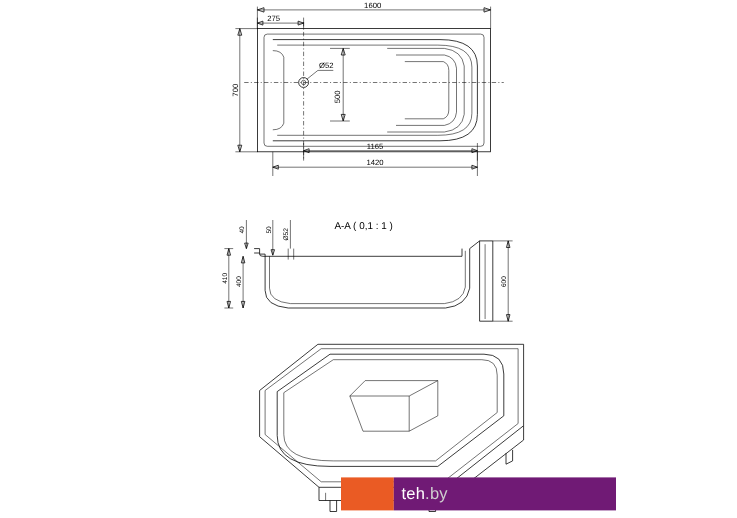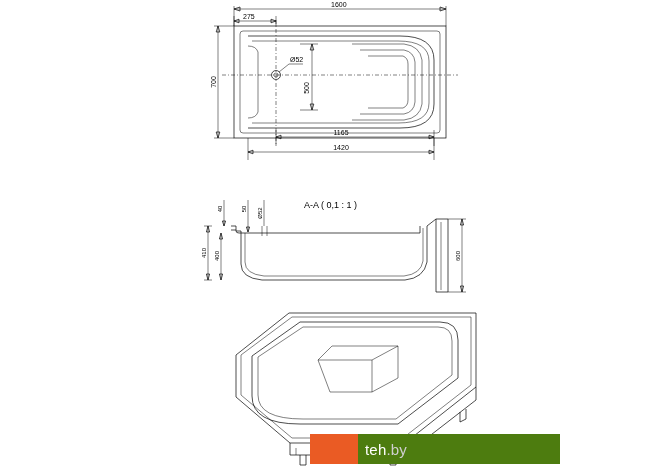--- a/index.html
+++ b/index.html
@@ -8,21 +8,21 @@
   .canvas{position:absolute;inset:0;text-align:right;}
   svg{position:absolute;top:0;left:0;width:670px;height:471px;}
   .dim{font-size:7px;fill:#000;font-family:"Liberation Sans", sans-serif;}
   .dim.sm{font-size:6px;}
   .ttl{font-size:9px;fill:#000;font-family:"Liberation Sans", sans-serif;}
   .ln{stroke:#000;fill:none;stroke-width:0.7;}
   .thin{stroke:#000;fill:none;stroke-width:0.5;}
   .dash{stroke:#000;fill:none;stroke-width:0.5;stroke-dasharray:4 2 1 2;}
   .wm{position:absolute;left:310px;top:434px;width:250px;height:30px;display:flex;}
   .wm-left{width:48px;background:#ea5b24;}
-  .wm-right{flex:1;background:#4d7c0f;display:flex;align-items:center;}
+  .wm-right{flex:1;background:#701a75;display:flex;align-items:center;}
   .wm-txt{color:#ffffff;font-size:15px;letter-spacing:.2px;padding-left:7px;
           font-family:"Liberation Sans", sans-serif;}
   .wm-txt .by{color:#cfcfcf;}
 </style>
 </head>
 <body>
 
 <div class="canvas">
 
 <svg viewBox="0 0 670 471" xmlns="http://www.w3.org/2000/svg">

